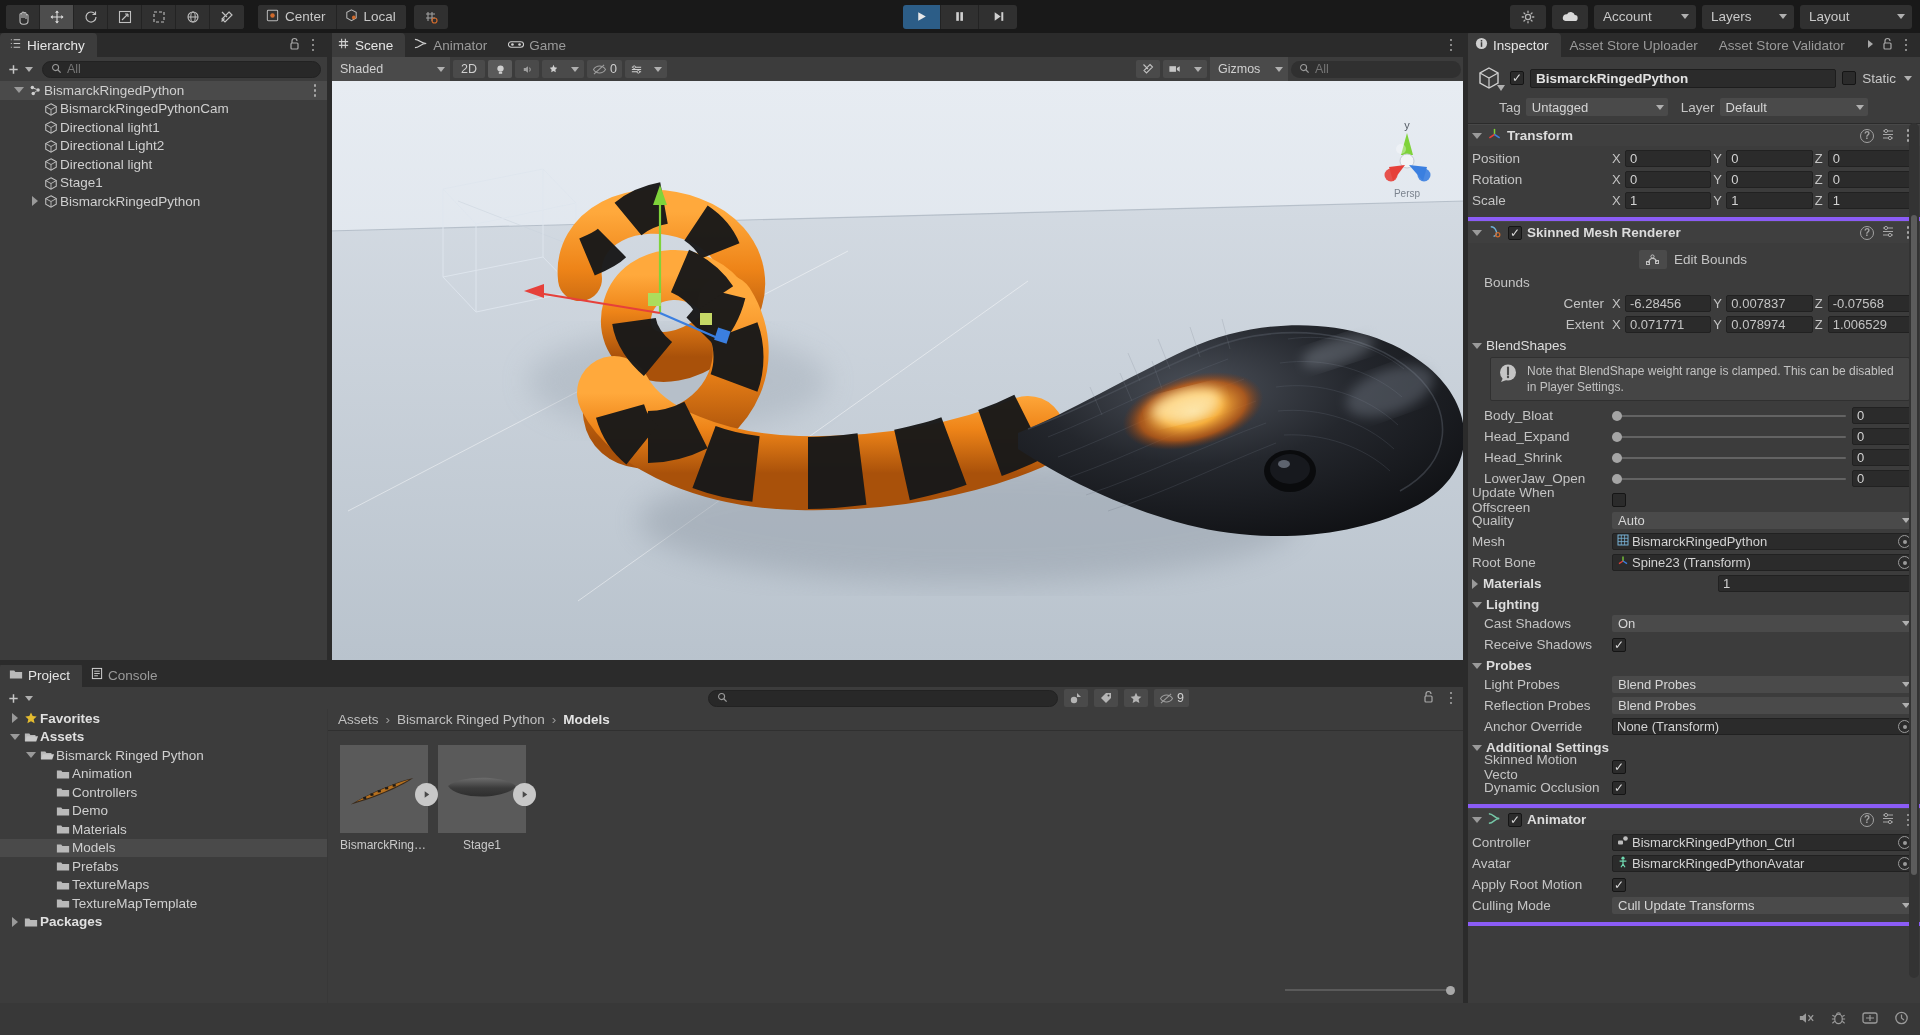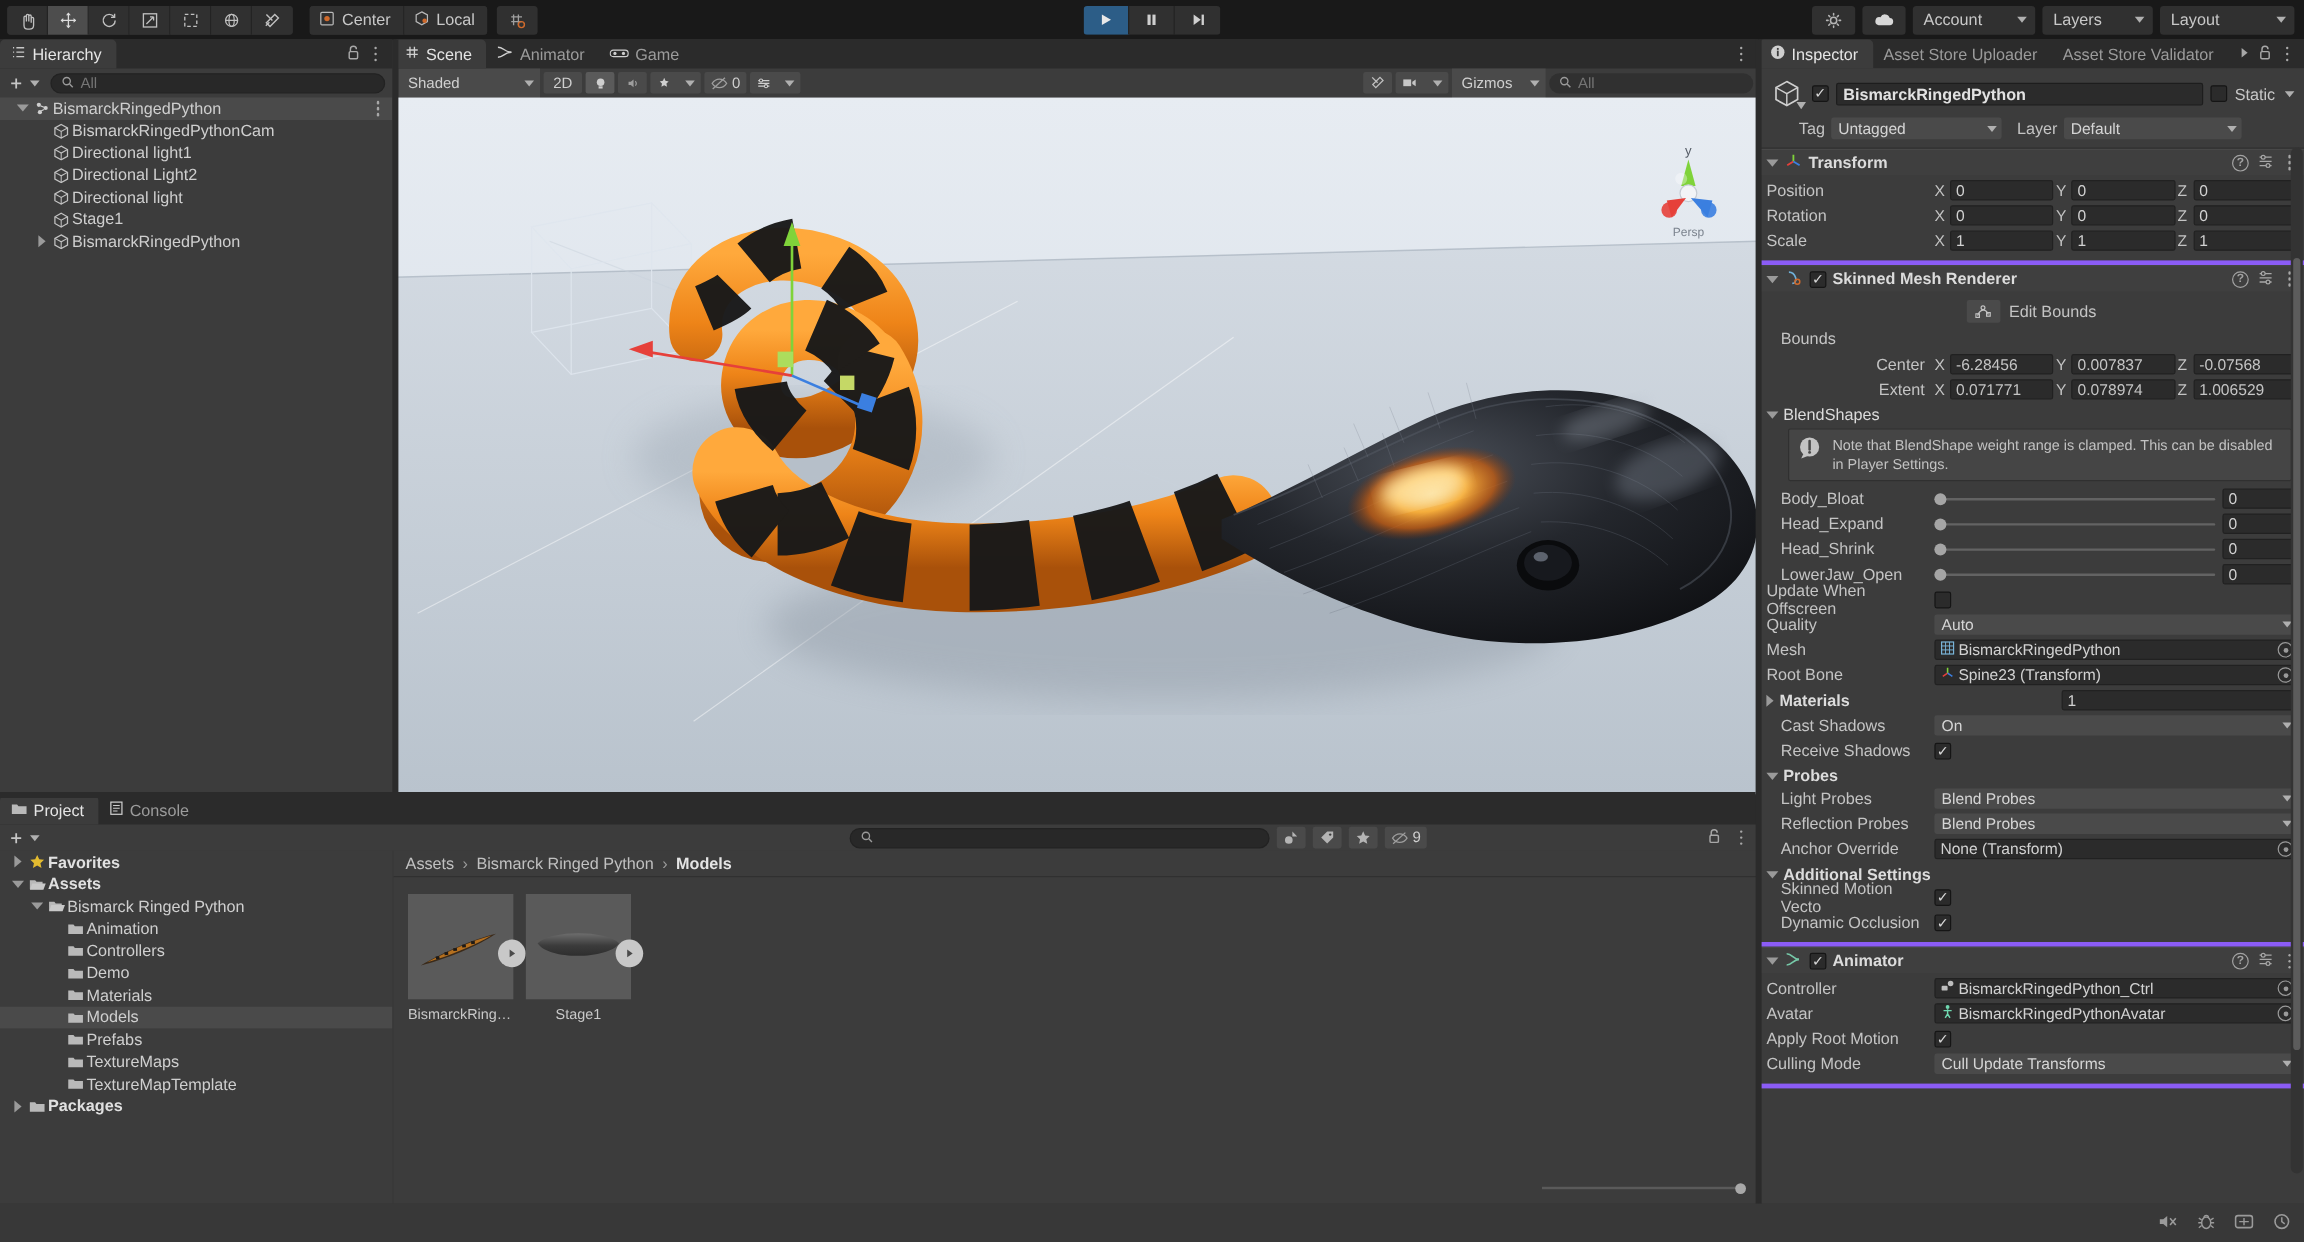--- a/index.html
+++ b/index.html
@@ -1003,20 +1003,24 @@
 
           <div class="frow">
             <span class="tri right" style="margin-right:5px;"></span>
             <span class="fname" style="width:128px;font-weight:bold;color:#dcdcdc;">Materials</span>
             <div style="flex:1;"></div>
             <div class="numf" style="flex:0 0 196px;">
               <span>1</span>
             </div>
           </div>
 
+          <div class="foldrow">
+            <span class="tri"></span>
+            <span>Lighting</span>
+          </div>
           <div class="frow">
             <span class="fname ind">Cast Shadows</span>
             <div class="dropfield" style="flex:1;height:17px;">
               <span>On</span>
               <span class="caret"></span>
             </div>
           </div>
           <div class="frow">
             <span class="fname ind">Receive Shadows</span>
             <span class="chk on"></span>

